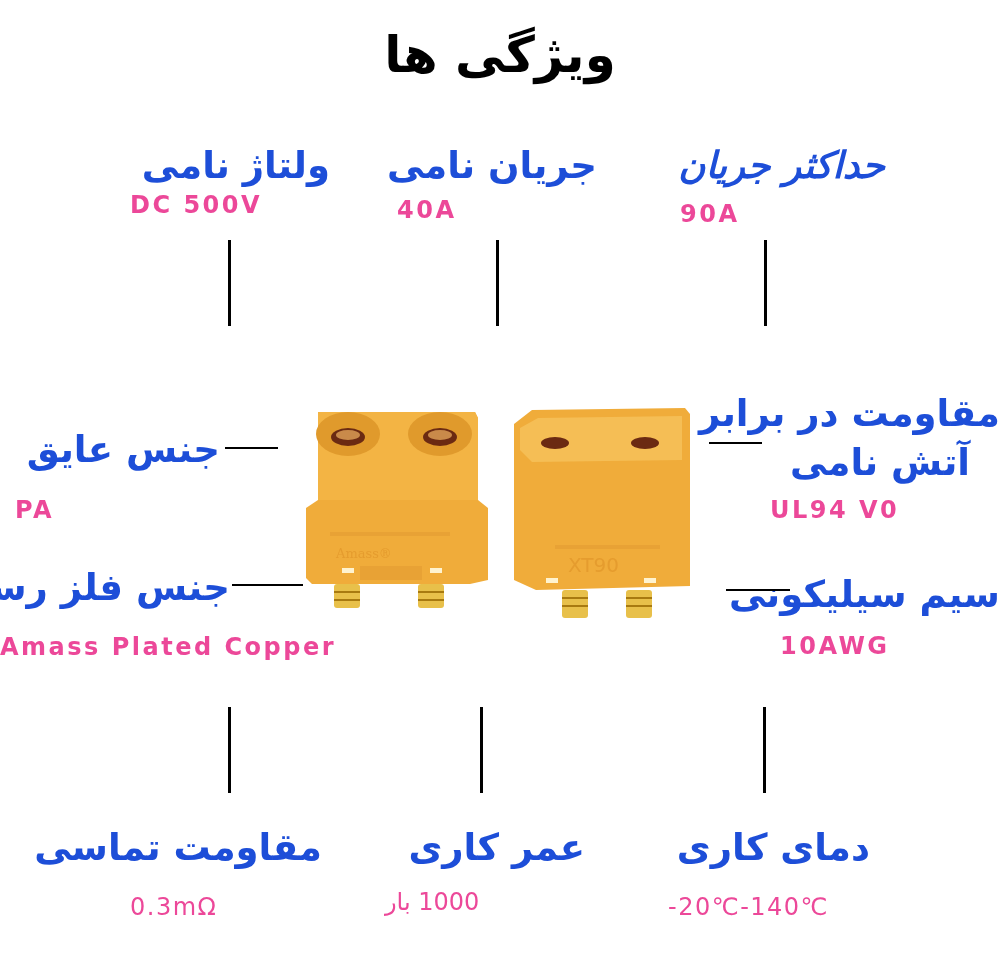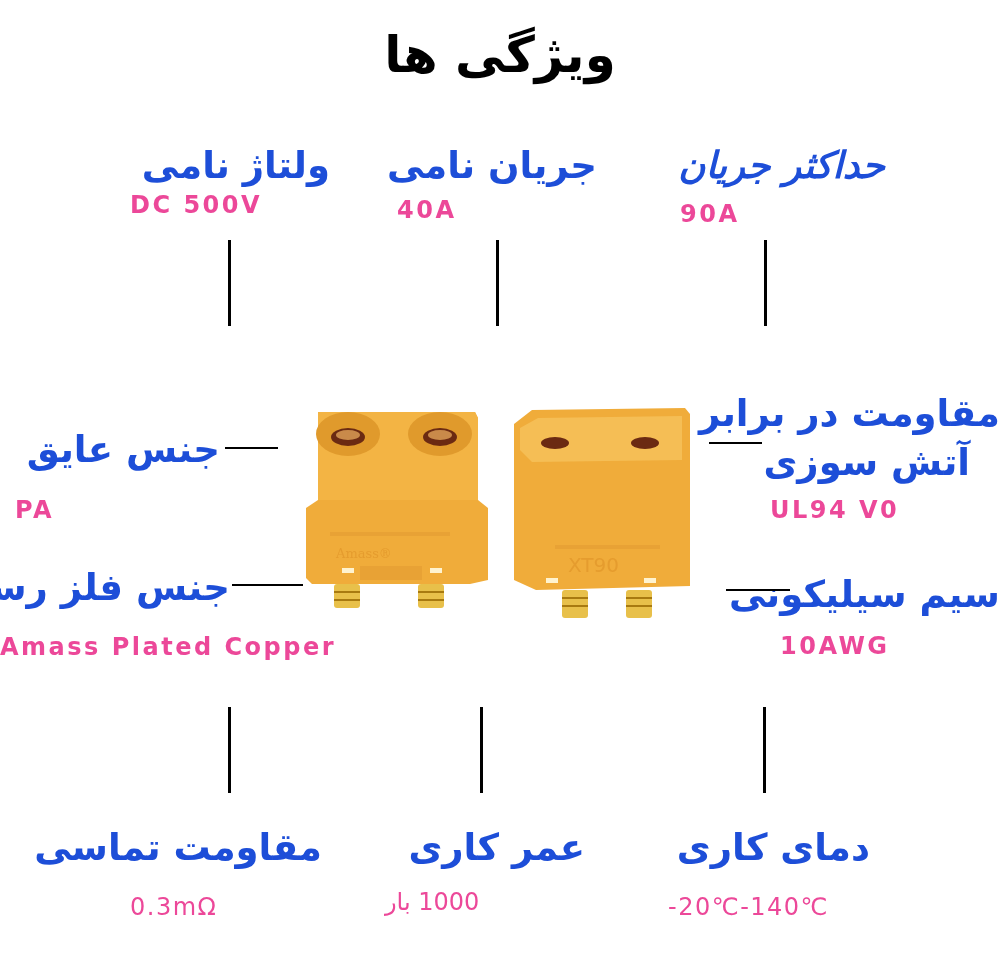--- a/index.html
+++ b/index.html
@@ -80,21 +80,21 @@
     <g stroke="#a87a10" stroke-width="2">
       <line x1="262" y1="198" x2="288" y2="198"></line>
         <line x1="262" y1="206" x2="288" y2="206"></line>
       <line x1="326" y1="198" x2="352" y2="198"></line>
         <line x1="326" y1="206" x2="352" y2="206"></line>
     </g>
   </svg>
 </div>
 
 <div class="abs label" style="left:750px;width:250px;top:392px;">مقاومت در برابر</div>
-<div class="abs label" style="left:760px;width:210px;top:441px;">آتش سوزی</div>
+<div class="abs label" style="left:760px;width:210px;top:441px;">آتش نامی</div>
 <div class="abs hline" style="left:709px;top:442px;width:53px;"></div>
 <div class="abs value" style="left:770px;width:200px;top:496px;">UL94 V0</div>
 
 <div class="abs label" style="left:785px;width:215px;top:573px;">سیم سیلیکونی</div>
 <div class="abs hline" style="left:726px;top:589px;width:64px;"></div>
 <div class="abs value" style="left:780px;width:200px;top:632px;">10AWG</div>
 
 <div class="abs vline" style="left:228px;top:707px;height:86px;"></div>
 <div class="abs vline" style="left:480px;top:707px;height:86px;"></div>
 <div class="abs vline" style="left:763px;top:707px;height:86px;"></div>

